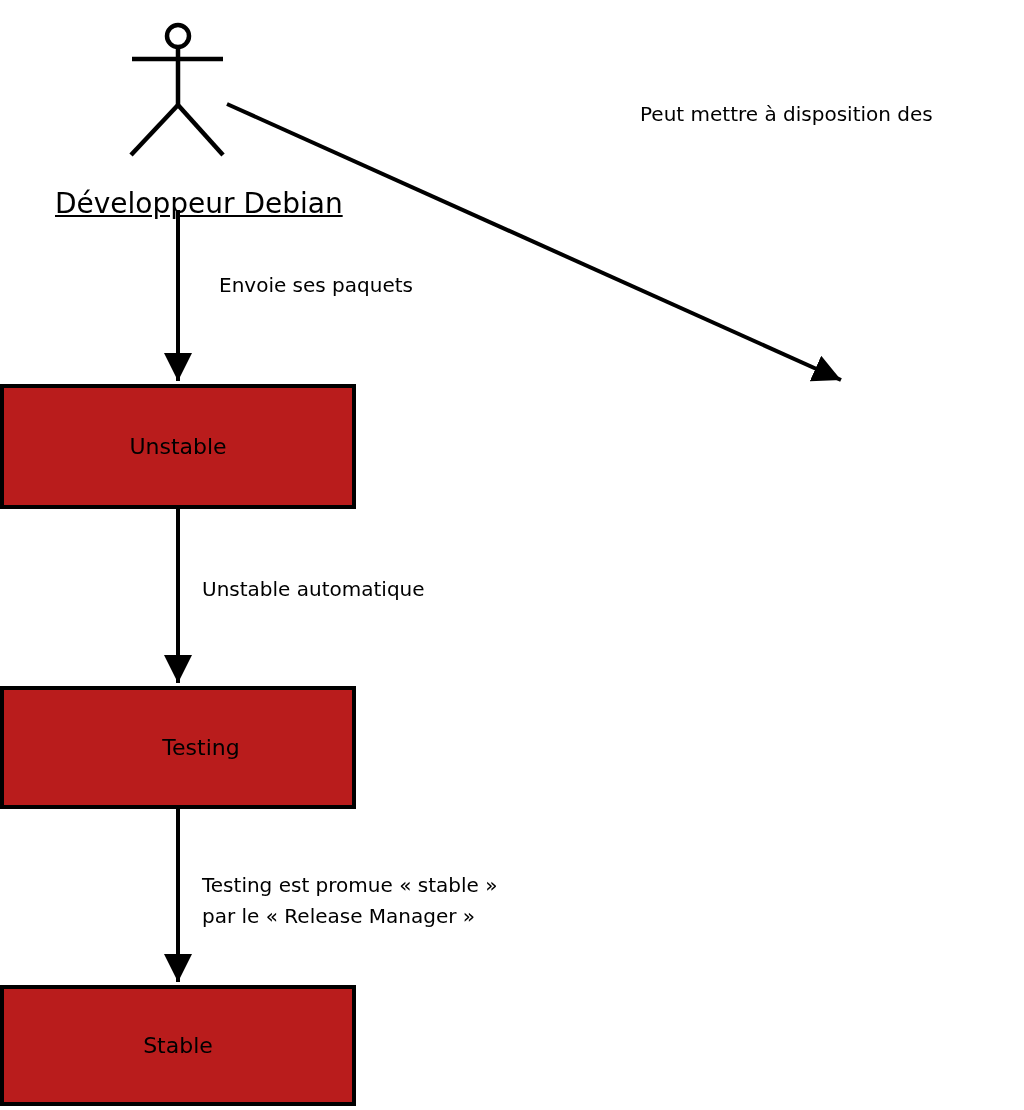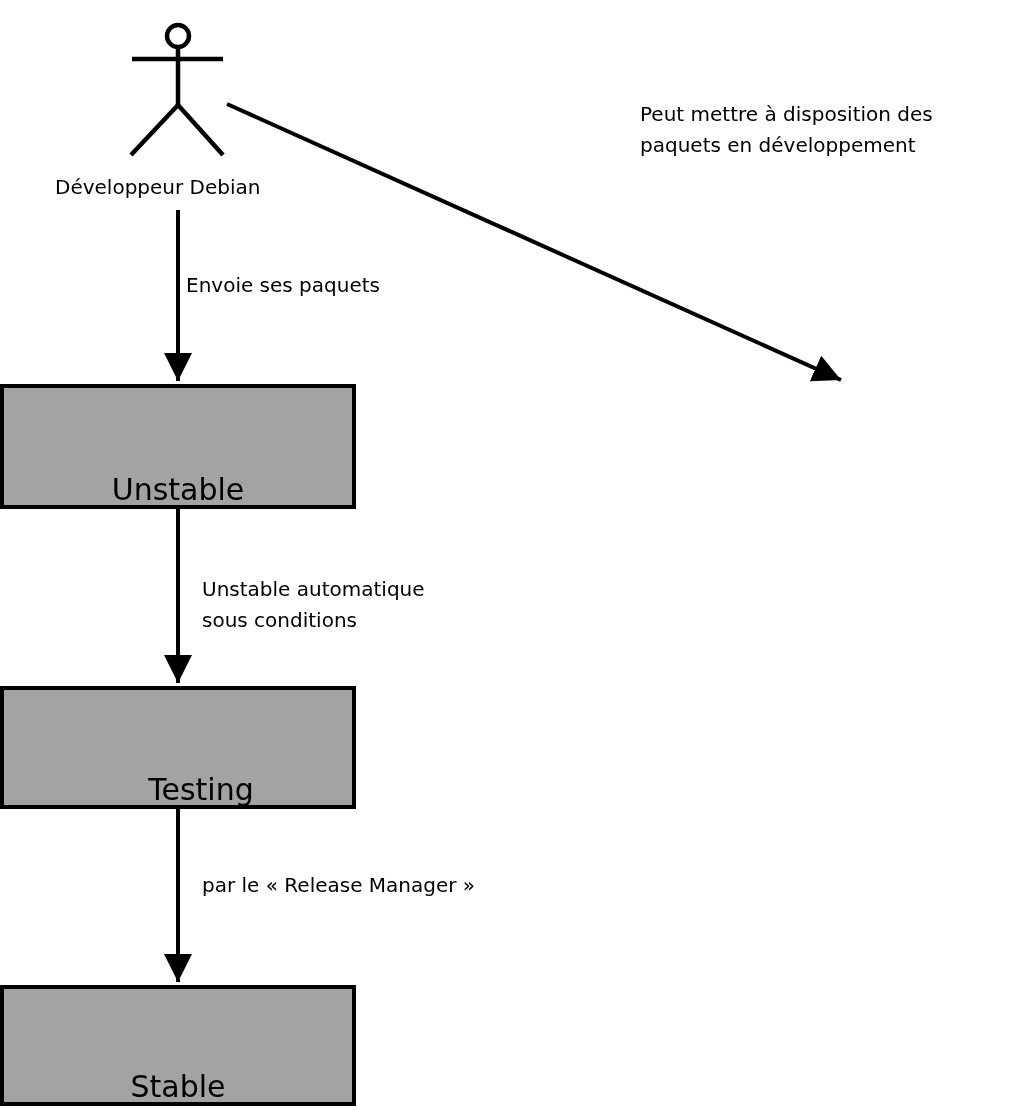--- a/index.html
+++ b/index.html
@@ -18,50 +18,51 @@
   }
   .diagram-svg {
     position: absolute;
     left: 0;
     top: 0;
   }
   .node {
     position: absolute;
     box-sizing: border-box;
     border: 4px solid #000000;
-    background: #a3a3a3;
+    background: #b91c1c;
     display: flex;
-    align-items: flex-end;
+    align-items: center;
     justify-content: center;
-    font-size: 30px;
+    font-size: 22px;
     line-height: 1;
     white-space: nowrap;
   }
   .node-unstable     { left: 0px;   top: 384px; width: 356px;  height: 125px; }
   .node-experimental { left: 668px; top: 384px; width: 353px;  height: 123px; }
   .node-testing      { left: 0px;   top: 686px; width: 356px;  height: 123px; padding-left: 46px; }
   .node-stable       { left: 0px;   top: 985px; width: 356px;  height: 121px; }
   .edge-label {
     position: absolute;
     font-size: 20px;
     line-height: 31px;
     white-space: nowrap;
   }
   .edge-label span { display: block; }
-  .label-envoie       { left: 186px; top: 270px; text-align: center; }
+  .label-envoie       { left: 219px; top: 270px; text-align: center; }
   .label-peut-mettre  { left: 640px; top: 99px; }
   .label-migration    { left: 202px; top: 574px; }
   .label-promue       { left: 202px; top: 870px; }
   .actor-label {
     position: absolute;
     left: 55px;
-    top: 172px;
-    font-size: 20px;
+    top: 188px;
+    font-size: 28px;
     line-height: 31px;
     white-space: nowrap;
+    text-decoration: underline;
   }
 </style>
 </head>
 <body>
 
 <div class="canvas">
 
   <svg class="diagram-svg" width="1024" height="1110" viewBox="0 0 1024 1110">
     <defs>
       <marker id="arrowhead" viewBox="0 0 10 10" refX="10" refY="5" markerWidth="7" markerHeight="7" orient="auto">
@@ -96,25 +97,24 @@
   <div class="node node-stable">
     <span>Stable</span>
   </div>
 
   <div class="edge-label label-envoie">
     <span>Envoie ses paquets</span>
   </div>
 
   <div class="edge-label label-peut-mettre">
     <span>Peut mettre à disposition des</span>
-    <span>paquets en développement</span>
   </div>
 
   <div class="edge-label label-migration">
     <span>Unstable automatique</span>
-    <span>sous conditions</span>
   </div>
 
   <div class="edge-label label-promue">
+    <span>Testing est promue « stable »</span>
     <span>par le « Release Manager »</span>
   </div>
 
 </div>
 
 </body></html>

